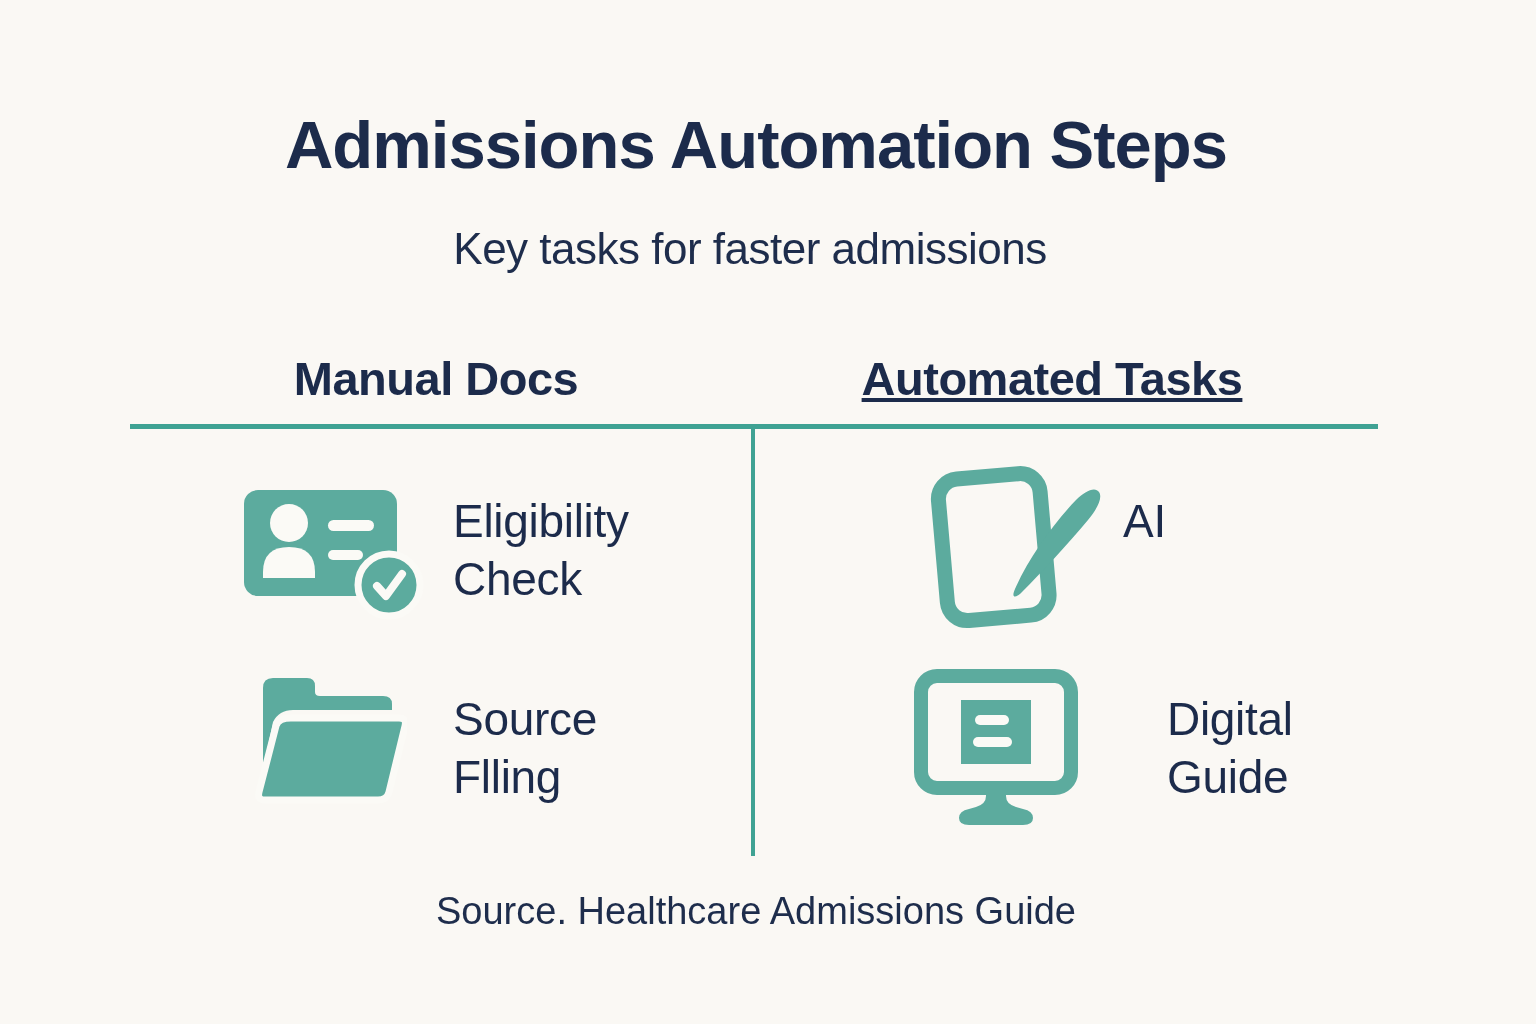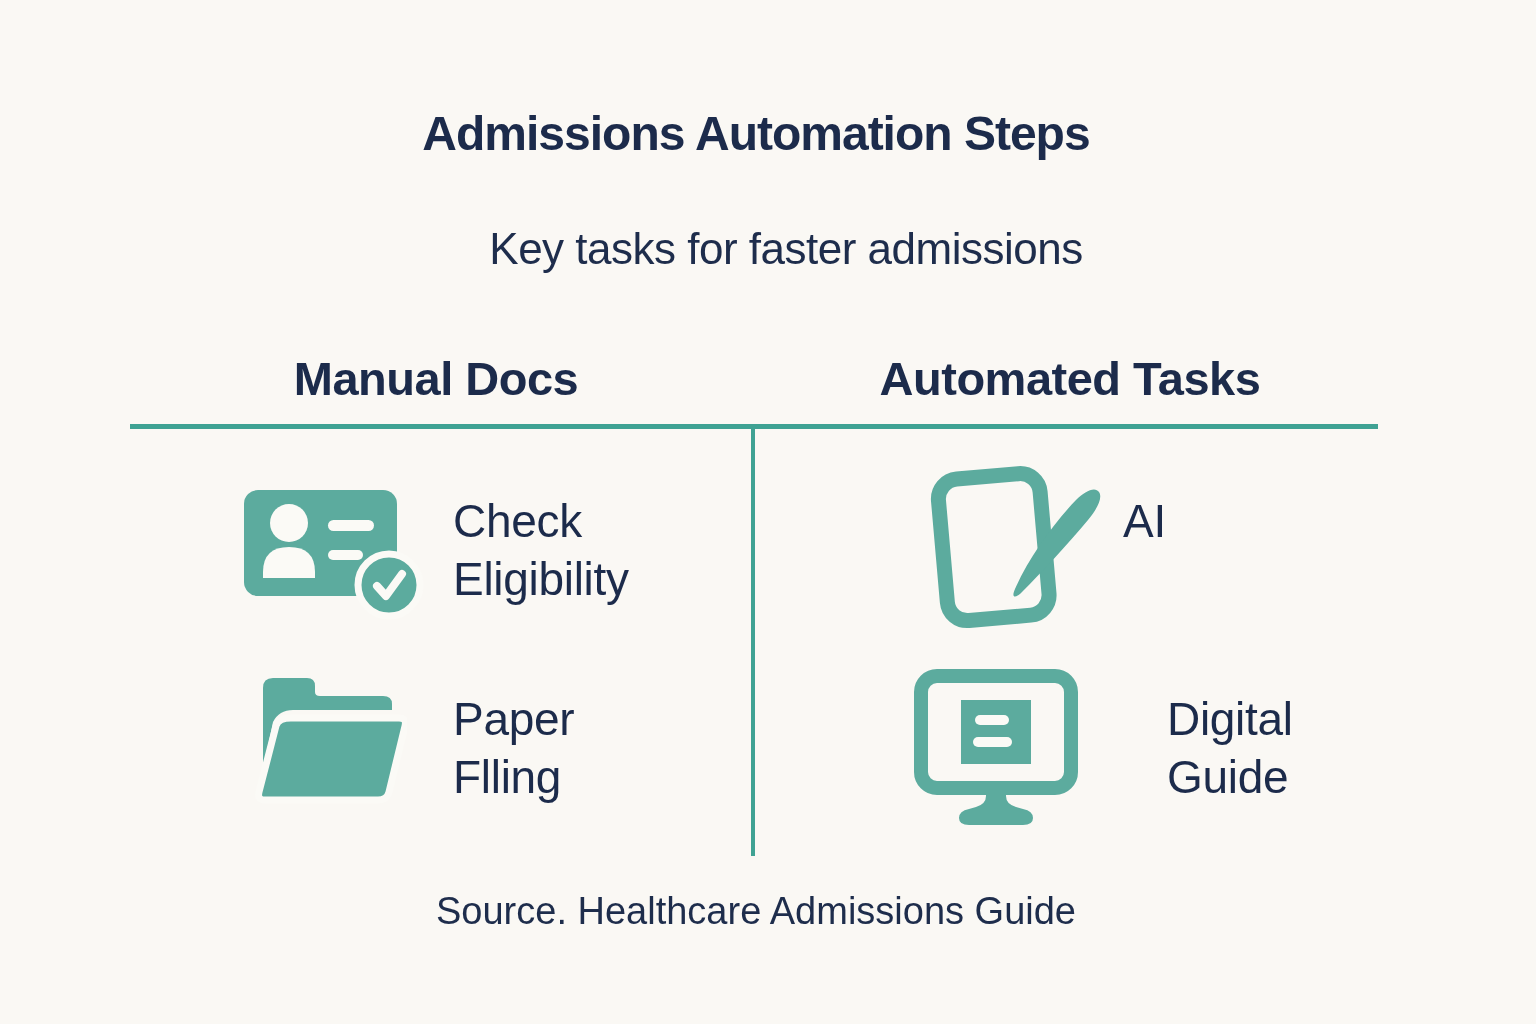--- a/index.html
+++ b/index.html
@@ -7,36 +7,36 @@
     position:relative;
     width:1536px;height:1024px;
     background:#faf8f4;
     font-family:"Liberation Sans","DejaVu Sans",sans-serif;
     color:#1c2b4b;
     overflow:hidden;
   }
   .title{
     position:absolute;left:0;top:106px;width:1512px;
     text-align:center;
-    font-size:48px;font-weight:700;letter-spacing:-1px;
+    font-size:67px;font-weight:700;letter-spacing:-1px;
     color:#1c2b4b;white-space:nowrap;
   }
   .subtitle{
     position:absolute;left:0;top:224px;width:1500px;
     text-align:center;
     font-size:44px;font-weight:400;letter-spacing:-0.5px;
-    color:#1e2d4c;white-space:nowrap;padding-left:36px;
+    color:#1e2d4c;white-space:nowrap;
   }
   .col-header{
     position:absolute;top:351px;
     font-size:47px;font-weight:700;letter-spacing:-0.5px;
     text-align:center;color:#1c2b4b;white-space:nowrap;
   }
   .col-header.manual{left:130px;width:612px;}
-  .col-header.auto{left:760px;width:620px;}
+  .col-header.auto{left:742px;width:620px;text-decoration:underline;}
   .h-rule{
     position:absolute;left:130px;top:424px;width:1248px;height:5px;
     background:#3fa293;
   }
   .v-rule{
     position:absolute;left:751px;top:424px;width:4px;height:432px;
     background:#3fa293;
   }
   .icon{position:absolute;}
   .label{
@@ -69,30 +69,30 @@
   <svg class="icon" style="left:242px;top:486px;" width="182" height="134" viewBox="0 0 182 134">
     <rect x="2" y="4" width="153" height="106" rx="14" fill="#5cab9e"></rect>
     <circle cx="47" cy="37" r="19" fill="#fbfaf6"></circle>
     <path d="M21,92 L21,86 Q21,61 47,61 Q73,61 73,86 L73,92 Z" fill="#fbfaf6"></path>
     <rect x="86" y="34" width="46" height="11" rx="5.5" fill="#fbfaf6"></rect>
     <rect x="86" y="64" width="35" height="10" rx="5" fill="#fbfaf6"></rect>
     <circle cx="147" cy="99" r="31" fill="#5cab9e" stroke="#fbfaf6" stroke-width="7"></circle>
     <path d="M135,100 L144,110 L160,88" fill="none" stroke="#fbfaf6" stroke-width="8" stroke-linecap="round" stroke-linejoin="round"></path>
   </svg>
   <div class="label" style="left:453px;top:492px;">
+    <div>Eligibility</div>
     <div>Check</div>
-    <div>Eligibility</div>
   </div>
 
   <svg class="icon" style="left:255px;top:668px;" width="152" height="140" viewBox="0 0 152 140">
     <path d="M8,102 L8,20 Q8,10 18,10 L52,10 Q60,10 60,18 L60,24 Q60,28 65,28 L128,28 Q137,28 137,36 L137,42 L38,42 Q24,42 18,54 Z" fill="#5cab9e"></path>
     <path d="M36,50 L144,50 Q152,50 150,58 L134,124 Q132,132 123,132 L10,132 Q2,132 4,124 L21,58 Q23,50 36,50 Z" fill="#5cab9e" stroke="#fbfaf6" stroke-width="7" stroke-linejoin="round"></path>
   </svg>
   <div class="label" style="left:453px;top:690px;">
-    <div>Paper</div>
+    <div>Source</div>
     <div>Flling</div>
   </div>
 
   <svg class="icon" style="left:915px;top:462px;" width="192" height="172" viewBox="0 0 192 172">
     <g transform="rotate(-5 80 88)">
       <rect x="28" y="14" width="102" height="142" rx="20" fill="none" stroke="#5cab9e" stroke-width="15"></rect>
     </g>
     <path d="M100,127 C114,95 139,61 161,38 C170,29 180,24 184,30 C188,36 182,47 173,58 C152,83 127,110 107,130 C100,137 96,136 100,127 Z" fill="#5cab9e"></path>
   </svg>
   <div class="label" style="left:1123px;top:492px;">

